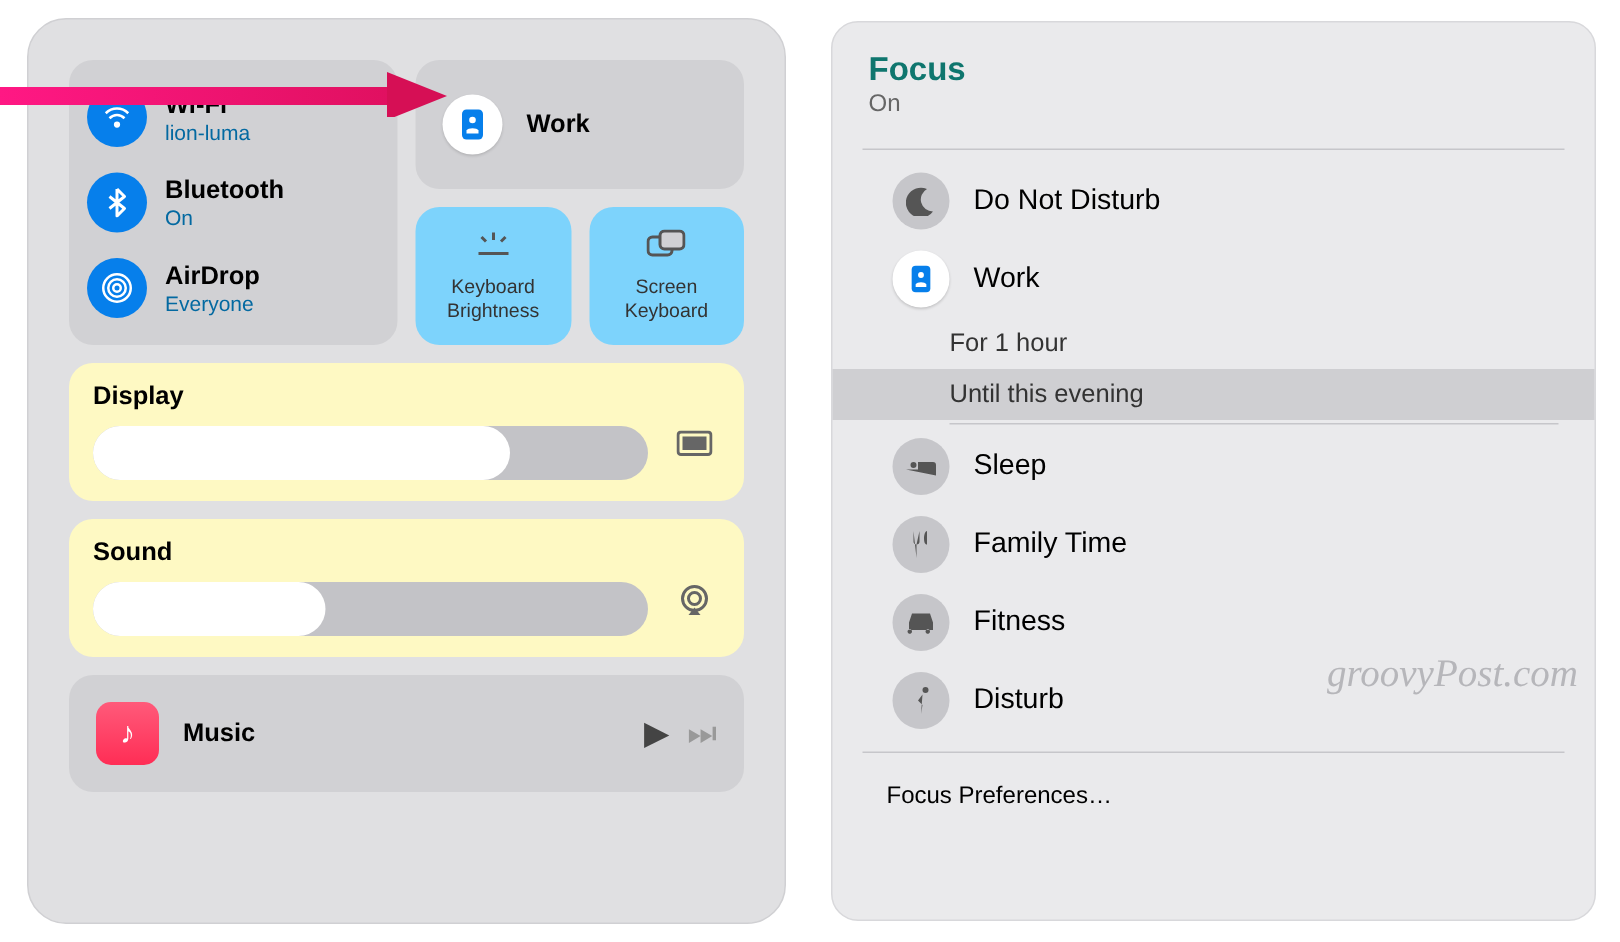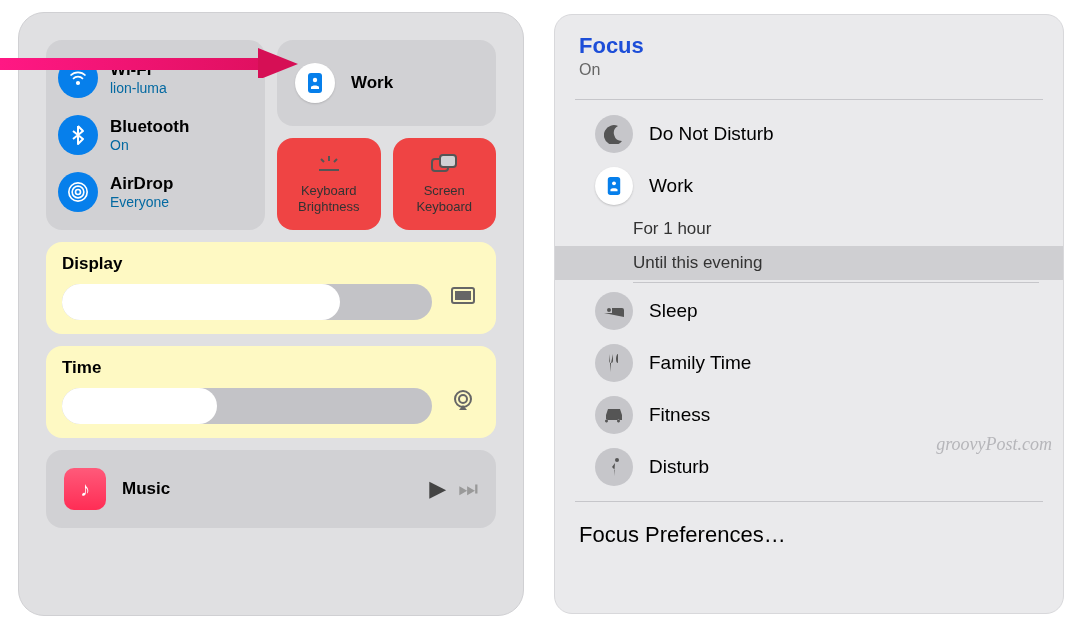--- a/index.html
+++ b/index.html
@@ -53,21 +53,21 @@
     .title { font-size: 17px; font-weight:600; color:#000; }
     .sub { font-size: 14px; color:#0369a1; }
 
     .right-top {
       height: 86px;
       display:flex; align-items:center; gap:16px;
       padding-left: 18px;
     }
     .mini-grid { display:grid; grid-template-columns:1fr 1fr; gap:12px; height: 92px; margin-top:12px; }
     .mini {
-      background:#ef4444; border-radius:16px;
+      background:#7dd3fc; border-radius:16px;
       display:flex; flex-direction:column; align-items:center; justify-content:center;
       font-size:13px; color:#333; text-align:center; line-height:1.2;
     }
     .mini-ic { font-size:20px; color:#444; margin-bottom:4px; }
 
     .wide-tile {
       background:#fef9c3; border-radius:16px;
       margin-top:12px; padding:12px 16px 14px;
     }
     .slider-track {
@@ -93,21 +93,21 @@
     }
     .music-ctrl { margin-left:auto; color:#444; font-size:22px; display:flex; gap:12px; }
 
     .arrow {
       position:absolute; top: 48px; left: 0; width: 298px; height: 30px;
       pointer-events:none; z-index: 50;
     }
 
     
     .fp-head { padding: 0 24px 12px; }
-    .fp-title { font-size:22px; font-weight:700; color:#1d4ed8; }
+    .fp-title { font-size:22px; font-weight:700; color:#0f766e; }
     .fp-on { font-size:16px; color:#666; margin-top:2px; }
     .fp-divider { height:1px; background:#c6c6ca; margin:8px 20px 8px; }
     .fp-row {
       display:flex; align-items:center; gap:16px;
       padding:10px 40px; cursor:pointer; height:52px;
     }
     .fp-ic {
       width:38px; height:38px; border-radius:50%;
       background:#c6c6ca; color:#555;
       display:flex; align-items:center; justify-content:center; font-size:18px;
@@ -117,24 +117,24 @@
       background:#fff; color:#067feb;
       box-shadow: 0 1px 2px rgba(0,0,0,0.18);
     }
     .fp-label { font-size:19px; color:#000; }
     .fp-sub {
       font-size:17px; color:#333;
       padding:7px 24px 7px 78px;
     }
     .fp-sub.sel { background:#cfcfd2; }
     .fp-sub-div { height:1px; background:#c6c6ca; margin: 2px 24px 2px 78px; }
-    .fp-foot { padding:12px 24px; font-size:22px; color:#000; }
+    .fp-foot { padding:12px 36px; font-size:16px; color:#000; }
     .watermark {
       position:absolute; right: 28px; top: 434px;
-      color:#b6b6ba; font-size:18px; font-family: Georgia, serif; font-style:italic;
+      color:#b6b6ba; font-size:26px; font-family: Georgia, serif; font-style:italic;
     }
   </style>
 </head>
 <body>
 
 <div class="left-panel">
   <div class="cc-grid">
 
     <div class="tile net">
       <div class="row-net">
@@ -222,21 +222,21 @@
       <span class="airplay-ic">
         <svg width="24" height="20" viewBox="0 0 24 20" fill="#666">
             <rect x="1" y="1" width="22" height="15" rx="2" fill="none" stroke="#666" stroke-width="2"></rect>
             <rect x="4" y="4" width="16" height="9" fill="#666"></rect>
           </svg>
       </span>
     </div>
   </div>
 
   <div class="wide-tile">
-    <span class="title">Time</span>
+    <span class="title">Sound</span>
     <div class="sound-row">
       <div class="slider-track" style="flex:1;">
         <span class="sun-small">
           <svg width="18" height="16" viewBox="0 0 18 16" fill="#aaa">
               <path d="M1 5h3l4-4v14l-4-4H1z"></path>
               <path d="M10 4c2 2 2 6 0 8M13 2c3 3 3 9 0 12" fill="none" stroke="#aaa" stroke-width="1.6"></path>
             </svg>
         </span>
         <div class="slider-fill" style="width:42%;"></div>
       </div>

